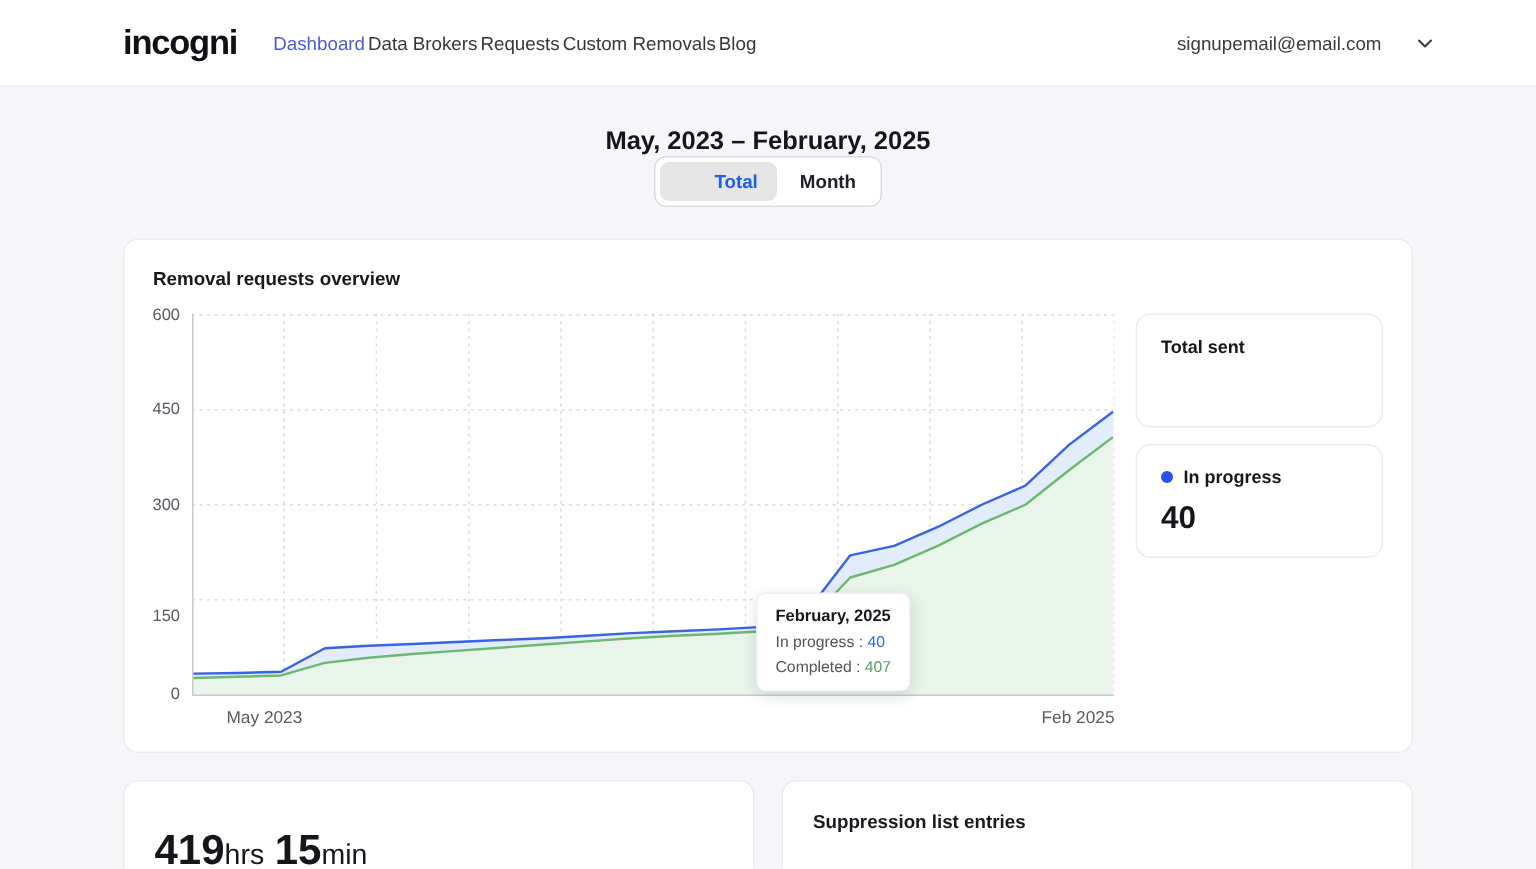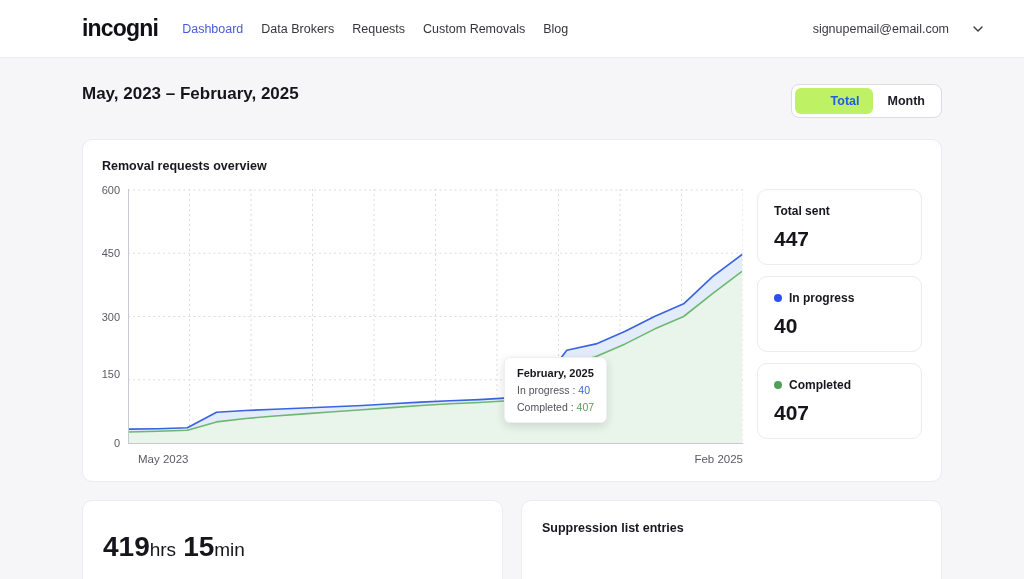--- a/index.html
+++ b/index.html
@@ -4,60 +4,60 @@
 <style>
   * { margin:0; padding:0; box-sizing:border-box; }
   html,body { width:1024px; height:579px; overflow:hidden; }
   body {
     font-family:"Liberation Sans","DejaVu Sans",sans-serif;
     background:#f6f6f8; color:#17171e;
   }
   
   .topbar{
     height:58px; background:#ffffff; border-bottom:1px solid #ededf1;
-    display:flex; align-items:center; padding:0 40px 0 82px;
+    display:flex; align-items:center; padding:0 68px 0 82px;
   }
   .logo{ font-size:23px; font-weight:800; letter-spacing:-0.8px; color:#101016; cursor:pointer; }
-  .nav{ display:flex; align-items:flex-end; gap:18px; margin-left:24px; }
+  .nav{ display:flex; align-items:flex-end; gap:2px; margin-left:24px; }
   .nav a{ font-size:12.5px; color:#35353e; text-decoration:none; cursor:pointer; }
   .nav a.active{ color:#4a5bd7; }
   .account{ margin-left:auto; display:flex; align-items:center; gap:23px; cursor:pointer; }
   .account .email{ font-size:12.5px; color:#3a3a44; }
   .chev{ display:inline-flex; }
   
   .main{ padding:26px 82px 0 82px; }
-  .page-head{ display:flex; justify-content:space-between; }
+  .page-head{ display:flex; align-items:center; justify-content:space-between;flex-direction:column; }
   .page-title{ font-size:17px; font-weight:700; color:#15151c; }
   .toggle{
     display:flex; background:#ffffff; border:1px solid #dcdce4; border-radius:8px;
     padding:3px; gap:2px;
   }
   .toggle button{
     border:none; background:transparent; font-family:inherit; font-size:12.5px; font-weight:700;
     padding:6px 13px; border-radius:6px; color:#20202a; cursor:pointer;
   }
-  .toggle button.active{ background:#bef264; color:#2060df;padding-left:36px; }
+  .toggle button.active{ background:#e5e5e5; color:#2060df;padding-left:36px; }
   
   .card{ background:#ffffff; border:1px solid #ebebf0; border-radius:10px; }
   .chart-card{ margin-top:21px; padding:19px 19px 16px 19px; }
   .chart-card-title{ font-size:12.5px; font-weight:700; color:#17171e; }
   .chart-body{ display:flex; gap:14px; margin-top:16px; }
   .chart-left{ flex:1; min-width:0; }
   .plot-row{ display:flex; }
   .y-axis{ width:26px; position:relative; }
   .ytick{ position:absolute; right:8px; font-size:11px; color:#5a5a64; }
   .plot{ flex:1; position:relative; height:255px; }
   .plot svg{ width:100%; height:255px; display:block; }
   .grid{ stroke:#dcdce2; stroke-width:1; stroke-dasharray:2 3; }
   .axis{ stroke:#c9c9d2; stroke-width:1; }
   .x-axis{ display:flex; justify-content:space-between; margin:9px 0 0 26px; padding-left:10px; }
-  .x-axis span{ font-size:11.5px; color:#5a5a64; }
+  .x-axis span{ font-size:11.5px; color:#5a5a64;margin-left:13px; }
   
   .tooltip{
-    position:absolute; left:376px; top:168px; background:#ffffff; border:1px solid #f0f0f4;
+    position:absolute; left:376px; top:186px; background:#ffffff; border:1px solid #f0f0f4;
     border-radius:6px; box-shadow:0 3px 10px rgba(20,20,40,0.14); padding:9px 12px;
     pointer-events:none; white-space:nowrap;
   }
   .tooltip .tt-title{ font-size:11px; font-weight:700; color:#17171e; }
   .tooltip .tt-row{ font-size:10.5px; color:#52525c; margin-top:5px; }
   .tt-val-blue{ color:#3a63e0; }
   .tt-val-green{ color:#57a35c; }
   
   .stats{ width:165px; display:flex; flex-direction:column; gap:11px; }
   .stat-card{ padding:14px 16px 20px 16px; height:76px; }
@@ -104,21 +104,21 @@
     </div>
   </div>
 
   <section class="card chart-card">
     <div class="chart-card-title">Removal requests overview</div>
     <div class="chart-body">
       <div class="chart-left">
         <div class="plot-row">
           <div class="y-axis">
               <span class="ytick" style="top: 248px;">0</span>
-              <span class="ytick" style="top: 179px;">150</span>
+              <span class="ytick" style="top: 196px;">150</span>
               <span class="ytick" style="top: 122px;">300</span>
               <span class="ytick" style="top: 58px;">450</span>
               <span class="ytick" style="top: -5px; padding-left: 16px;">600</span>
             </div>
           <div class="plot">
             <svg preserveAspectRatio="none" viewBox="0 0 612 255">
                 <line class="grid" x1="61.2" y1="0" x2="61.2" y2="255"></line>
                 <line class="grid" x1="122.4" y1="0" x2="122.4" y2="255"></line>
                 <line class="grid" x1="183.6" y1="0" x2="183.6" y2="255"></line>
                 <line class="grid" x1="244.8" y1="0" x2="244.8" y2="255"></line>
@@ -155,35 +155,27 @@
         </div>
         <div class="x-axis">
           <span>May 2023</span>
           <span>Feb 2025</span>
         </div>
       </div>
 
       <aside class="stats">
         <div class="card stat-card">
           <div class="stat-label">Total sent</div>
-          <div class="stat-value">447</div>
         </div>
         <div class="card stat-card">
           <div class="stat-label">
             <span class="dot" style="background:#2d50e6"></span>
             <span>In progress</span>
           </div>
           <div class="stat-value">40</div>
-        </div>
-        <div class="card stat-card">
-          <div class="stat-label">
-            <span class="dot" style="background:#4ea258"></span>
-            <span>Completed</span>
-          </div>
-          <div class="stat-value">407</div>
         </div>
       </aside>
     </div>
   </section>
 
   <div class="bottom-row">
     <section class="card bottom-card">
       <div class="big-value">
         <span class="num">419</span><span class="unit">hrs</span><span class="num second">15</span><span class="unit">min</span>
       </div>

